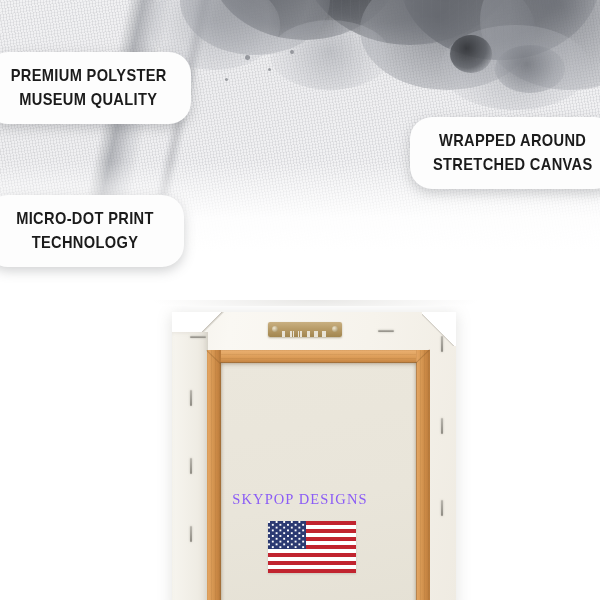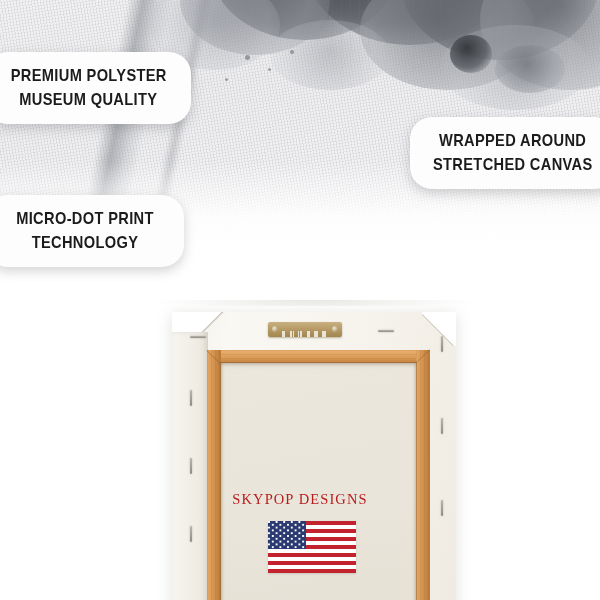--- a/index.html
+++ b/index.html
@@ -273,21 +273,21 @@
 
   
   .brand {
     position: absolute;
     left: 0; right: 0;
     top: 491px;
     text-align: center;
     font-family: "Liberation Serif", serif;
     font-size: 14.5px;
     letter-spacing: 1.1px;
-    color: #b91c1c;
+    color: #8b5cf6;
   }
   .flag {
     position: absolute;
     left: 268px; top: 521px;
     width: 88px; height: 52px;
     background: #ffffff;
     box-shadow: 0 1px 2px rgba(120,116,106,0.25);
     overflow: hidden;
   }
   .flag-stripes {

